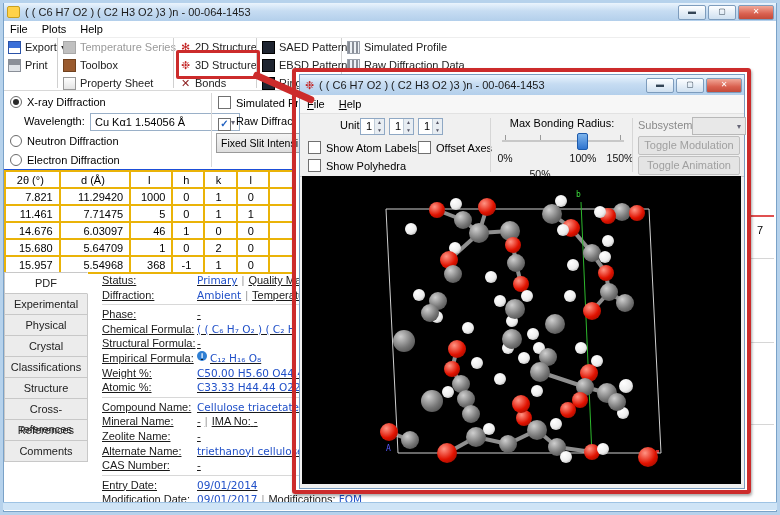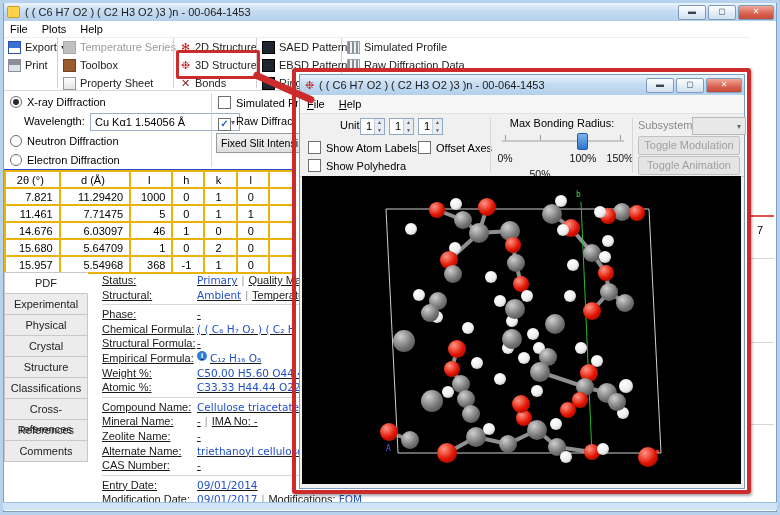--- a/index.html
+++ b/index.html
@@ -255,36 +255,36 @@
           <td class="ctr"></td>
         </tr>
       </tbody>
     </table>
 
   <div id="tabs" class="abs">
       <div class="tab active">PDF</div>
       <div class="tab">Experimental</div>
       <div class="tab">Physical</div>
       <div class="tab">Crystal</div>
+      <div class="tab">Classifications</div>
       <div class="tab">Structure</div>
-      <div class="tab">Classifications</div>
       <div class="tab">Cross-references</div>
       <div class="tab">References</div>
       <div class="tab">Comments</div>
     </div>
 
   <div id="info" class="abs">
     <div class="irow">
         <span class="ilab">Status:</span>
         <span class="ival">Primary</span>
         <span class="idiv">|</span>
         <span>Quality Ma</span>
       </div>
     <div class="irow">
-        <span class="ilab">Structural:</span>
+        <span class="ilab">Diffraction:</span>
         <span class="ival">Ambient</span>
         <span class="idiv">|</span>
         <span>Temperatu</span>
       </div>
     <div class="hr"></div>
     <div class="irow">
         <span class="ilab">Phase:</span>
         <span class="ival dash">-</span>
       </div>
     <div class="irow">

